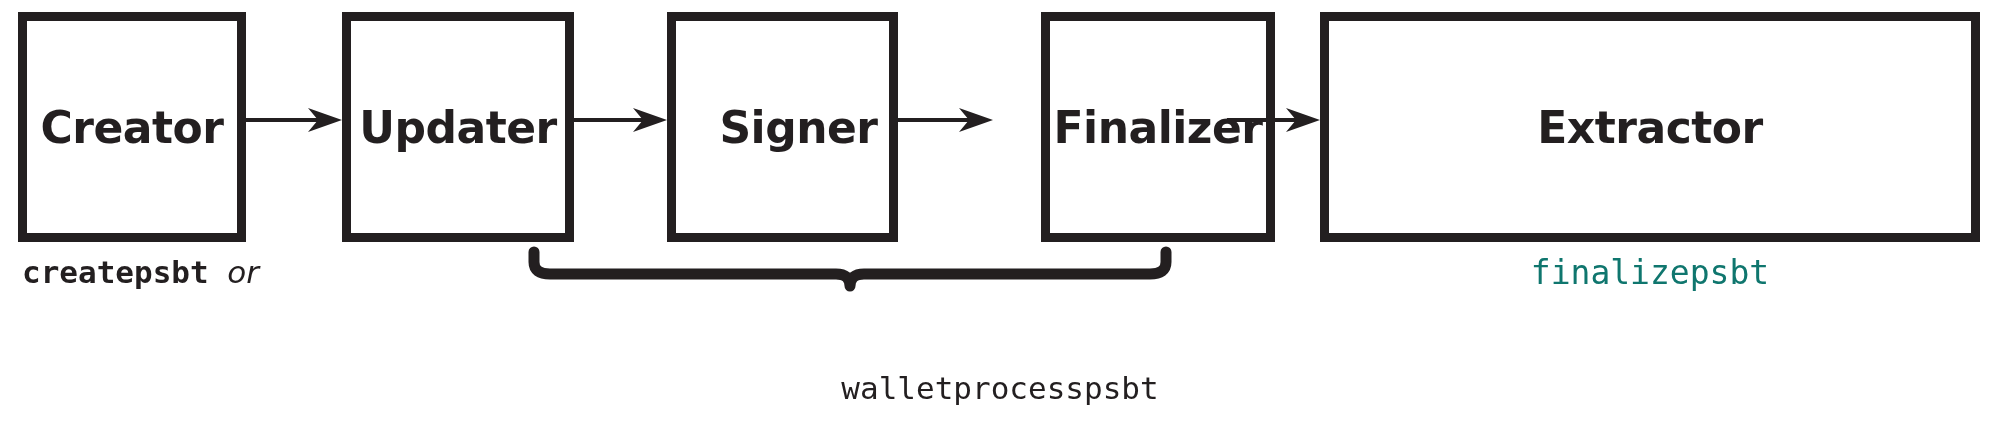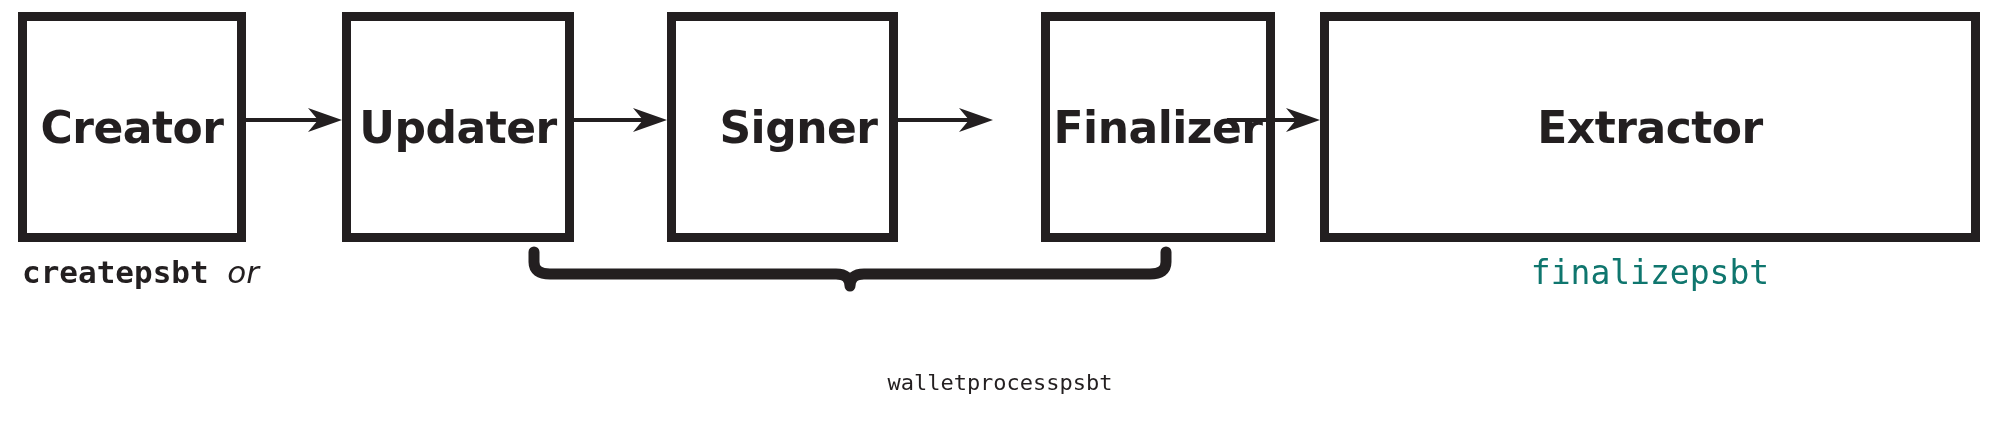--- a/index.html
+++ b/index.html
@@ -57,21 +57,21 @@
     margin-top: 48px;
   }
   .brace-svg {
     position: absolute;
     left: 520px;
     top: 246px;
   }
   .brace-label {
     position: absolute;
     font-family: "DejaVu Sans Mono", monospace;
-    font-size: 22px;
+    font-size: 31px;
     color: #231f20;
     white-space: nowrap;
     text-align: center;
   }
   .finalize-caption {
     position: absolute;
     font-family: "DejaVu Sans Mono", monospace;
     font-size: 33px;
     color: #0f766e;
     white-space: nowrap;

